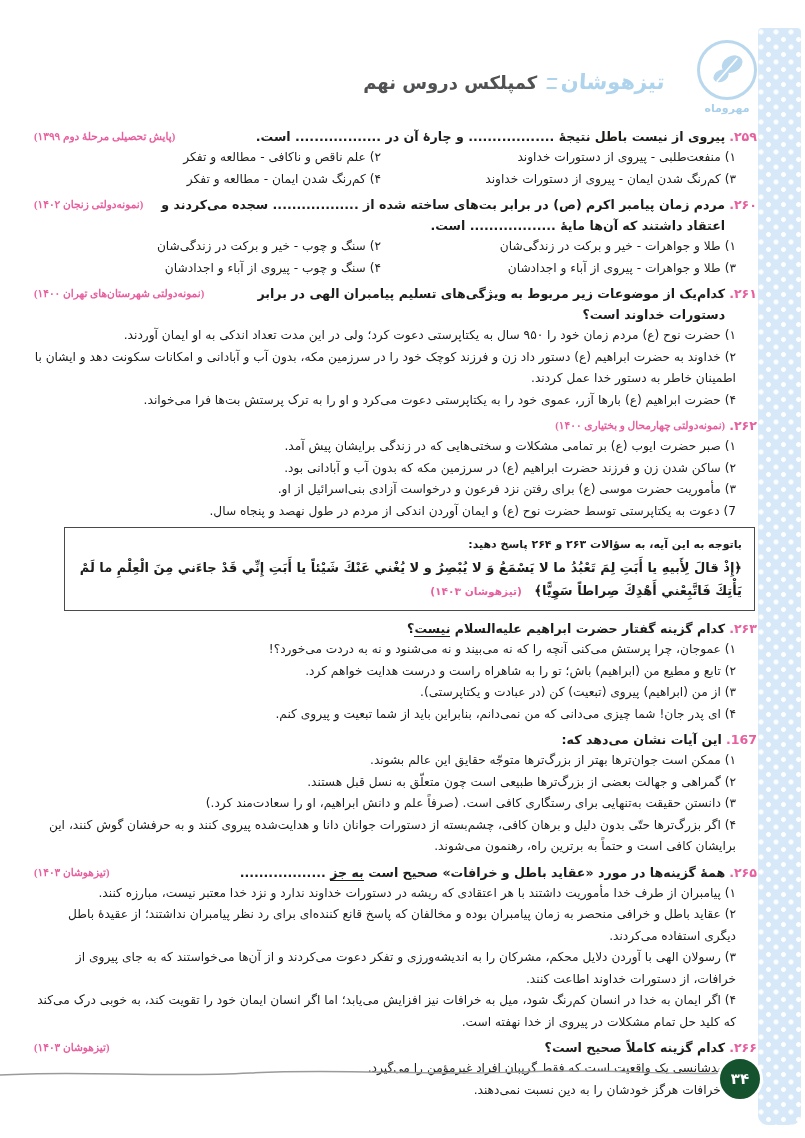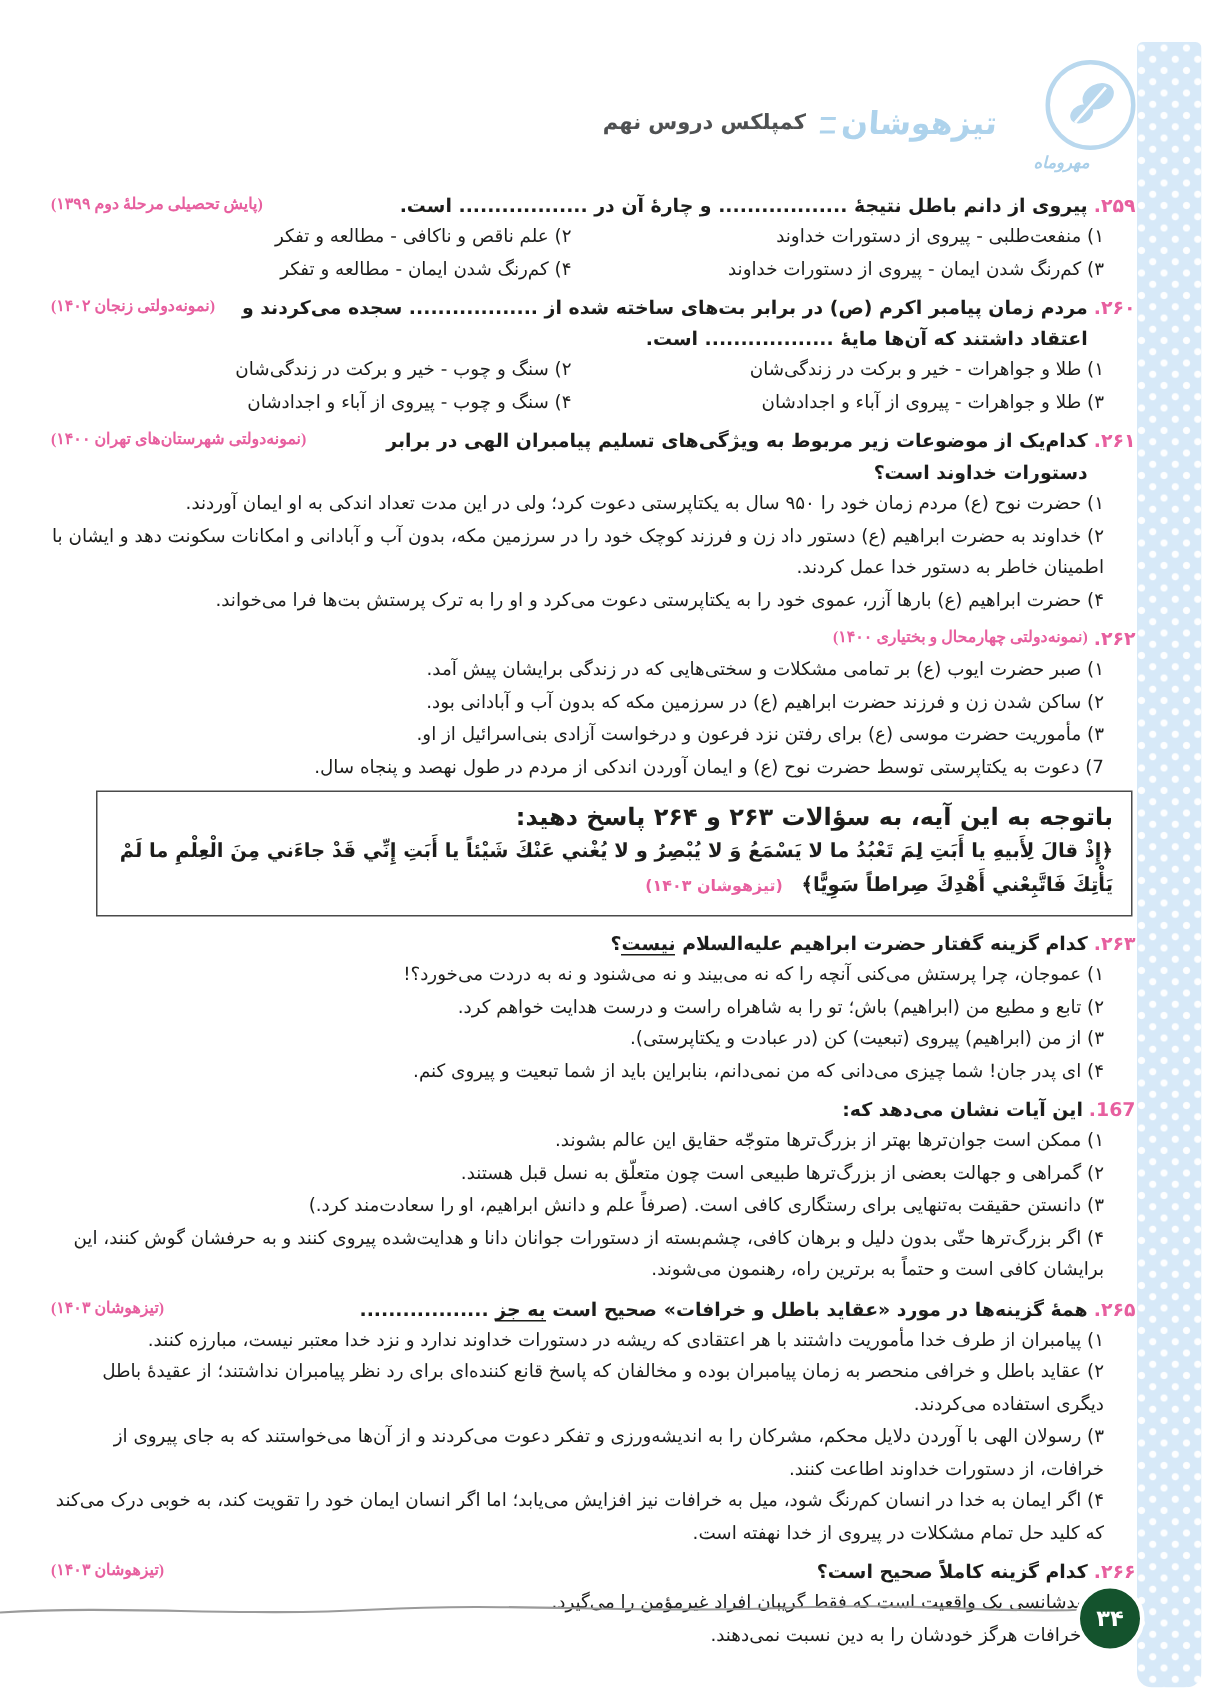--- a/index.html
+++ b/index.html
@@ -17,40 +17,40 @@
     background-image:
       radial-gradient(circle, rgba(255,255,255,.95) 2.1px, transparent 2.7px),
       radial-gradient(circle, rgba(255,255,255,.95) 2.1px, transparent 2.7px);
     background-size:15px 15px,15px 15px;
     background-position:3px 4px,10.5px 11.5px;
     border-radius:4px 4px 10px 10px;
     z-index:0;
   }
   
   .brand{
-    position:absolute;top:40px;right:40px;width:76px;text-align:left;z-index:2;font-style:italic;
+    position:absolute;top:40px;right:40px;width:76px;text-align:center;z-index:2;
   }
   .brand .circle{
     width:54px;height:54px;margin:0 auto;border-radius:50%;
     border:3px solid #b9d8ee;display:flex;align-items:center;justify-content:center;
     background:#fff;
   }
   .brand .brand-name{
     margin-top:2px;font-size:11px;font-weight:bold;color:#a9cfe9;letter-spacing:.5px;
   }
   .title-row{
     position:absolute;top:70px;right:140px;display:flex;align-items:center;gap:10px;z-index:2;
   }
   .series-logo{
     font-size:21px;font-weight:bold;color:#aed3ec;transform:skewX(-4deg);
     letter-spacing:-1px;
   }
   .series-logo::after{content:"";display:inline-block;width:10px;height:7px;margin-right:4px;
     border-top:2px solid #aed3ec;border-bottom:2px solid #aed3ec;}
-  .page-title{font-size:14px;font-weight:bold;color:#4f5152;}
+  .page-title{font-size:18px;font-weight:bold;color:#4f5152;}
   
   .content{
     position:absolute;top:126px;right:48px;left:34px;z-index:1;
   }
   .question{margin-bottom:4px;}
   .q-head{
     display:flex;align-items:baseline;gap:4px;
     font-weight:bold;font-size:12.6px;line-height:21px;
   }
   .q-num{color:#e75f9f;white-space:nowrap;}
@@ -62,21 +62,21 @@
   }
   .q-opts{padding-right:21px;font-size:12.2px;line-height:21.5px;}
   .q-opts .opt{margin:0;}
   .q-opts.two-col{display:grid;grid-template-columns:1fr 1fr;column-gap:8px;}
   
   .verse-box{
     border:1.3px solid #4a4a4a;background:#fff;
     margin:5px 2px 7px 30px;padding:5px 12px 7px 10px;
     line-height:23px;
   }
-  .verse-intro{font-weight:bold;font-size:16px;}
+  .verse-intro{font-weight:bold;font-size:11px;}
   .verse-line{font-weight:bold;font-size:13px;}
   .verse-src{color:#e75f9f;font-weight:bold;font-size:10.6px;margin-right:8px;white-space:nowrap;}
   
   .wavy-line{position:absolute;left:0;top:1064px;z-index:1;}
   .page-badge{
     position:absolute;left:717px;top:1056px;width:40px;height:40px;border-radius:50%;
     background:#14532d;border:3px solid #ffffff;z-index:3;
     display:flex;align-items:center;justify-content:center;
     color:#ffffff;font-weight:bold;font-size:15px;
   }
@@ -100,21 +100,21 @@
 <div class="title-row">
   <span class="series-logo">تیزهوشان</span>
   <span class="page-title">کمپلکس دروس نهم</span>
 </div>
 
 <div class="content">
   <div id="q-group-1">
   <div class="question">
     <div class="q-head">
       <span class="q-num">۲۵۹.</span>
-      <span class="q-text"><span class="q-pre">پیروی از دانم باطل نتیجهٔ .................. و چارهٔ آن در .................. است.</span><span class="q-ul" style="border: none;"></span><span class="q-tail"></span></span>
+      <span class="q-text"><span class="q-pre">پیروی از نیست باطل نتیجهٔ .................. و چارهٔ آن در .................. است.</span><span class="q-ul" style="border: none;"></span><span class="q-tail"></span></span>
       <span class="q-src">(پایش تحصیلی مرحلهٔ دوم ۱۳۹۹)</span>
     </div>
     <div class="q-opts two-col">
           <div class="opt">۱) منفعت‌طلبی - پیروی از دستورات خداوند</div>
           <div class="opt">۲) علم ناقص و ناکافی - مطالعه و تفکر</div>
           <div class="opt">۳) کم‌رنگ شدن ایمان - پیروی از دستورات خداوند</div>
           <div class="opt">۴) کم‌رنگ شدن ایمان - مطالعه و تفکر</div>
         </div>
   </div>
 

